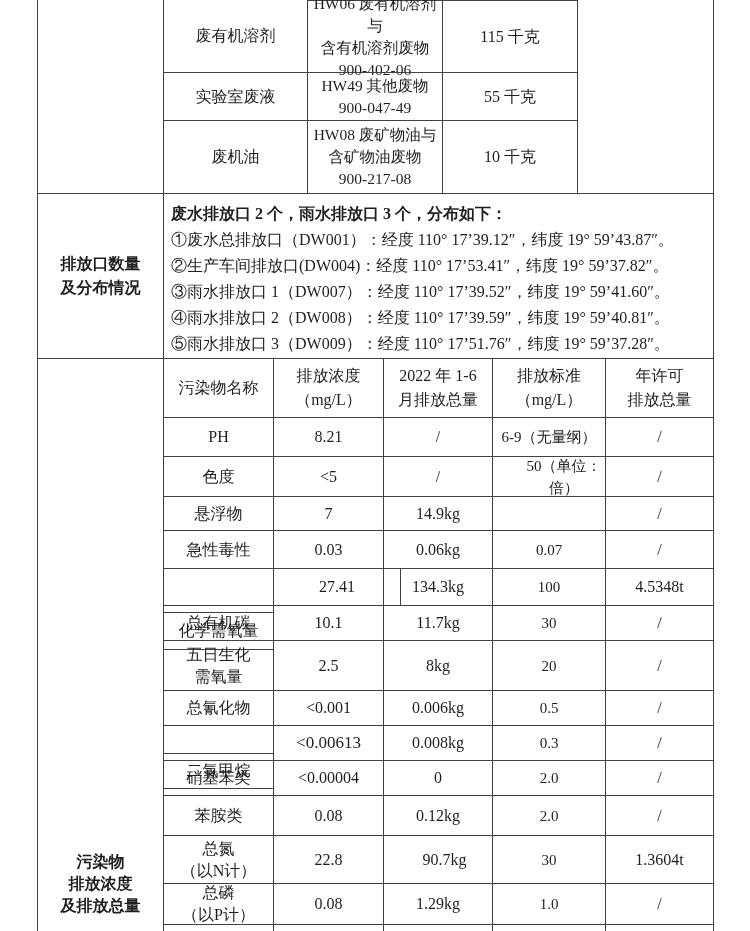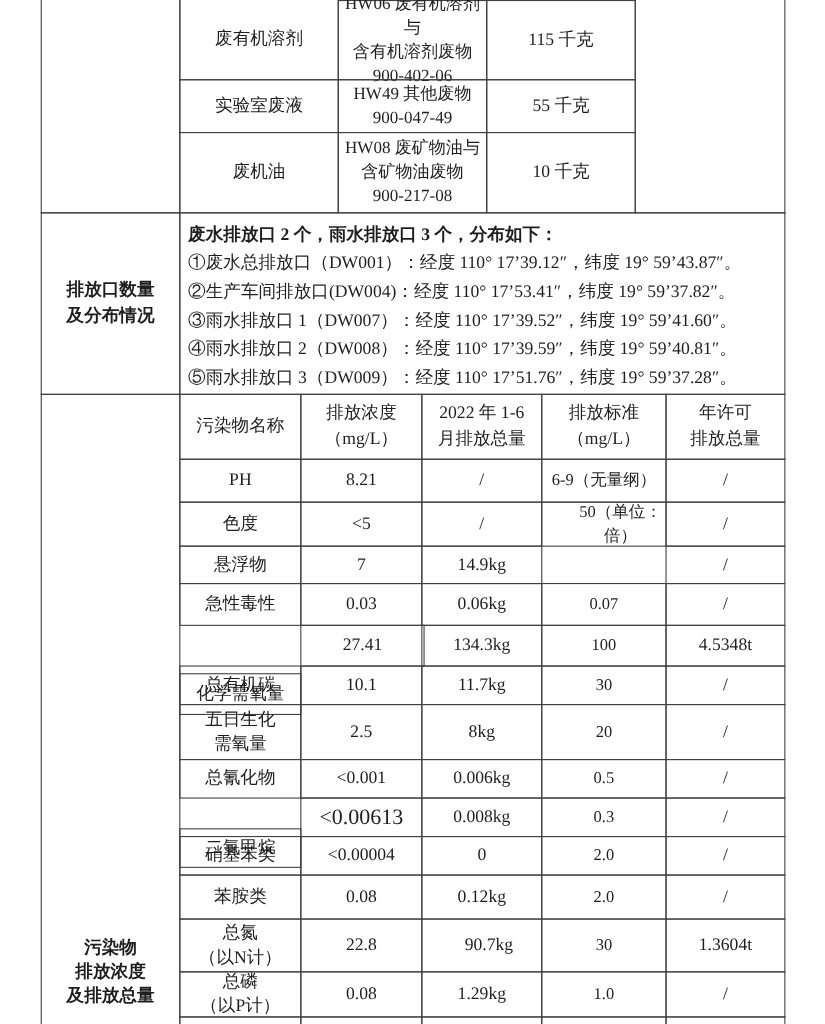--- a/index.html
+++ b/index.html
@@ -100,42 +100,42 @@
     <div class="cell" style="left: 163px; top: 496px; width: 111px; height: 35px; font-size: 16px;">悬浮物</div>
     <div class="cell" style="left: 273px; top: 496px; width: 111px; height: 35px; font-size: 16px;">7</div>
     <div class="cell" style="left: 383px; top: 496px; width: 110px; height: 35px; font-size: 16px;">14.9kg</div>
     <div class="cell" style="left: 605px; top: 496px; width: 109px; height: 35px; font-size: 16px;">/</div>
     <div class="cell" style="left: 163px; top: 530px; width: 111px; height: 39px; font-size: 16px;">急性毒性</div>
     <div class="cell" style="left: 273px; top: 530px; width: 111px; height: 39px; font-size: 16px;">0.03</div>
     <div class="cell" style="left: 383px; top: 530px; width: 110px; height: 39px; font-size: 16px;">0.06kg</div>
     <div class="cell" style="left: 492px; top: 530px; width: 114px; height: 39px; font-size: 15px;">0.07</div>
     <div class="cell" style="left: 605px; top: 530px; width: 109px; height: 39px; font-size: 16px;">/</div>
     <div class="cell" style="left: 163px; top: 568px; width: 111px; height: 38px; font-size: 16px; margin-top: 44px;">化学需氧量</div>
-    <div class="cell" style="left: 273px; top: 568px; width: 113px; height: 38px; font-size: 16px;">27.41</div>
+    <div class="cell" style="left: 273px; top: 568px; width: 128px; height: 38px; font-size: 16px;">27.41</div>
     <div class="cell" style="left: 383px; top: 568px; width: 110px; height: 38px; font-size: 16px;">134.3kg</div>
     <div class="cell" style="left: 492px; top: 568px; width: 114px; height: 38px; font-size: 15px;">100</div>
     <div class="cell" style="left: 605px; top: 568px; width: 109px; height: 38px; font-size: 16px;">4.5348t</div>
     <div class="cell" style="left: 163px; top: 605px; width: 111px; height: 36px; font-size: 16px;">总有机碳</div>
     <div class="cell" style="left: 273px; top: 605px; width: 111px; height: 36px; font-size: 16px;">10.1</div>
     <div class="cell" style="left: 383px; top: 605px; width: 110px; height: 36px; font-size: 16px;">11.7kg</div>
     <div class="cell" style="left: 492px; top: 605px; width: 114px; height: 36px; font-size: 15px;">30</div>
     <div class="cell" style="left: 605px; top: 605px; width: 109px; height: 36px; font-size: 16px;">/</div>
     <div class="cell" style="left: 163px; top: 640px; width: 111px; height: 51px; font-size: 16px;">五日生化
 需氧量</div>
     <div class="cell" style="left: 273px; top: 640px; width: 111px; height: 51px; font-size: 16px;">2.5</div>
     <div class="cell" style="left: 383px; top: 640px; width: 110px; height: 51px; font-size: 16px;">8kg</div>
     <div class="cell" style="left: 492px; top: 640px; width: 114px; height: 51px; font-size: 15px;">20</div>
     <div class="cell" style="left: 605px; top: 640px; width: 109px; height: 51px; font-size: 16px;">/</div>
     <div class="cell" style="left: 163px; top: 690px; width: 111px; height: 36px; font-size: 16px;">总氰化物</div>
     <div class="cell" style="left: 273px; top: 690px; width: 111px; height: 36px; font-size: 16px;">&lt;0.001</div>
     <div class="cell" style="left: 383px; top: 690px; width: 110px; height: 36px; font-size: 16px;">0.006kg</div>
     <div class="cell" style="left: 492px; top: 690px; width: 114px; height: 36px; font-size: 15px;">0.5</div>
     <div class="cell" style="left: 605px; top: 690px; width: 109px; height: 36px; font-size: 16px;">/</div>
     <div class="cell" style="left: 163px; top: 725px; width: 111px; height: 36px; font-size: 16px; margin-top: 28px;">二氯甲烷</div>
-    <div class="cell" style="left: 273px; top: 725px; width: 111px; height: 36px; font-size: 20px;">&lt;0.00613</div>
+    <div class="cell" style="left: 273px; top: 725px; width: 111px; height: 36px; font-size: 17px;">&lt;0.00613</div>
     <div class="cell" style="left: 383px; top: 725px; width: 110px; height: 36px; font-size: 16px;">0.008kg</div>
     <div class="cell" style="left: 492px; top: 725px; width: 114px; height: 36px; font-size: 15px;">0.3</div>
     <div class="cell" style="left: 605px; top: 725px; width: 109px; height: 36px; font-size: 16px;">/</div>
     <div class="cell" style="left: 163px; top: 760px; width: 111px; height: 36px; font-size: 16px;">硝基苯类</div>
     <div class="cell" style="left: 273px; top: 760px; width: 111px; height: 36px; font-size: 16px;">&lt;0.00004</div>
     <div class="cell" style="left: 383px; top: 760px; width: 110px; height: 36px; font-size: 16px;">0</div>
     <div class="cell" style="left: 492px; top: 760px; width: 114px; height: 36px; font-size: 15px;">2.0</div>
     <div class="cell" style="left: 605px; top: 760px; width: 109px; height: 36px; font-size: 16px;">/</div>
     <div class="cell" style="left: 163px; top: 795px; width: 111px; height: 41px; font-size: 16px;">苯胺类</div>
     <div class="cell" style="left: 273px; top: 795px; width: 111px; height: 41px; font-size: 16px;">0.08</div>

